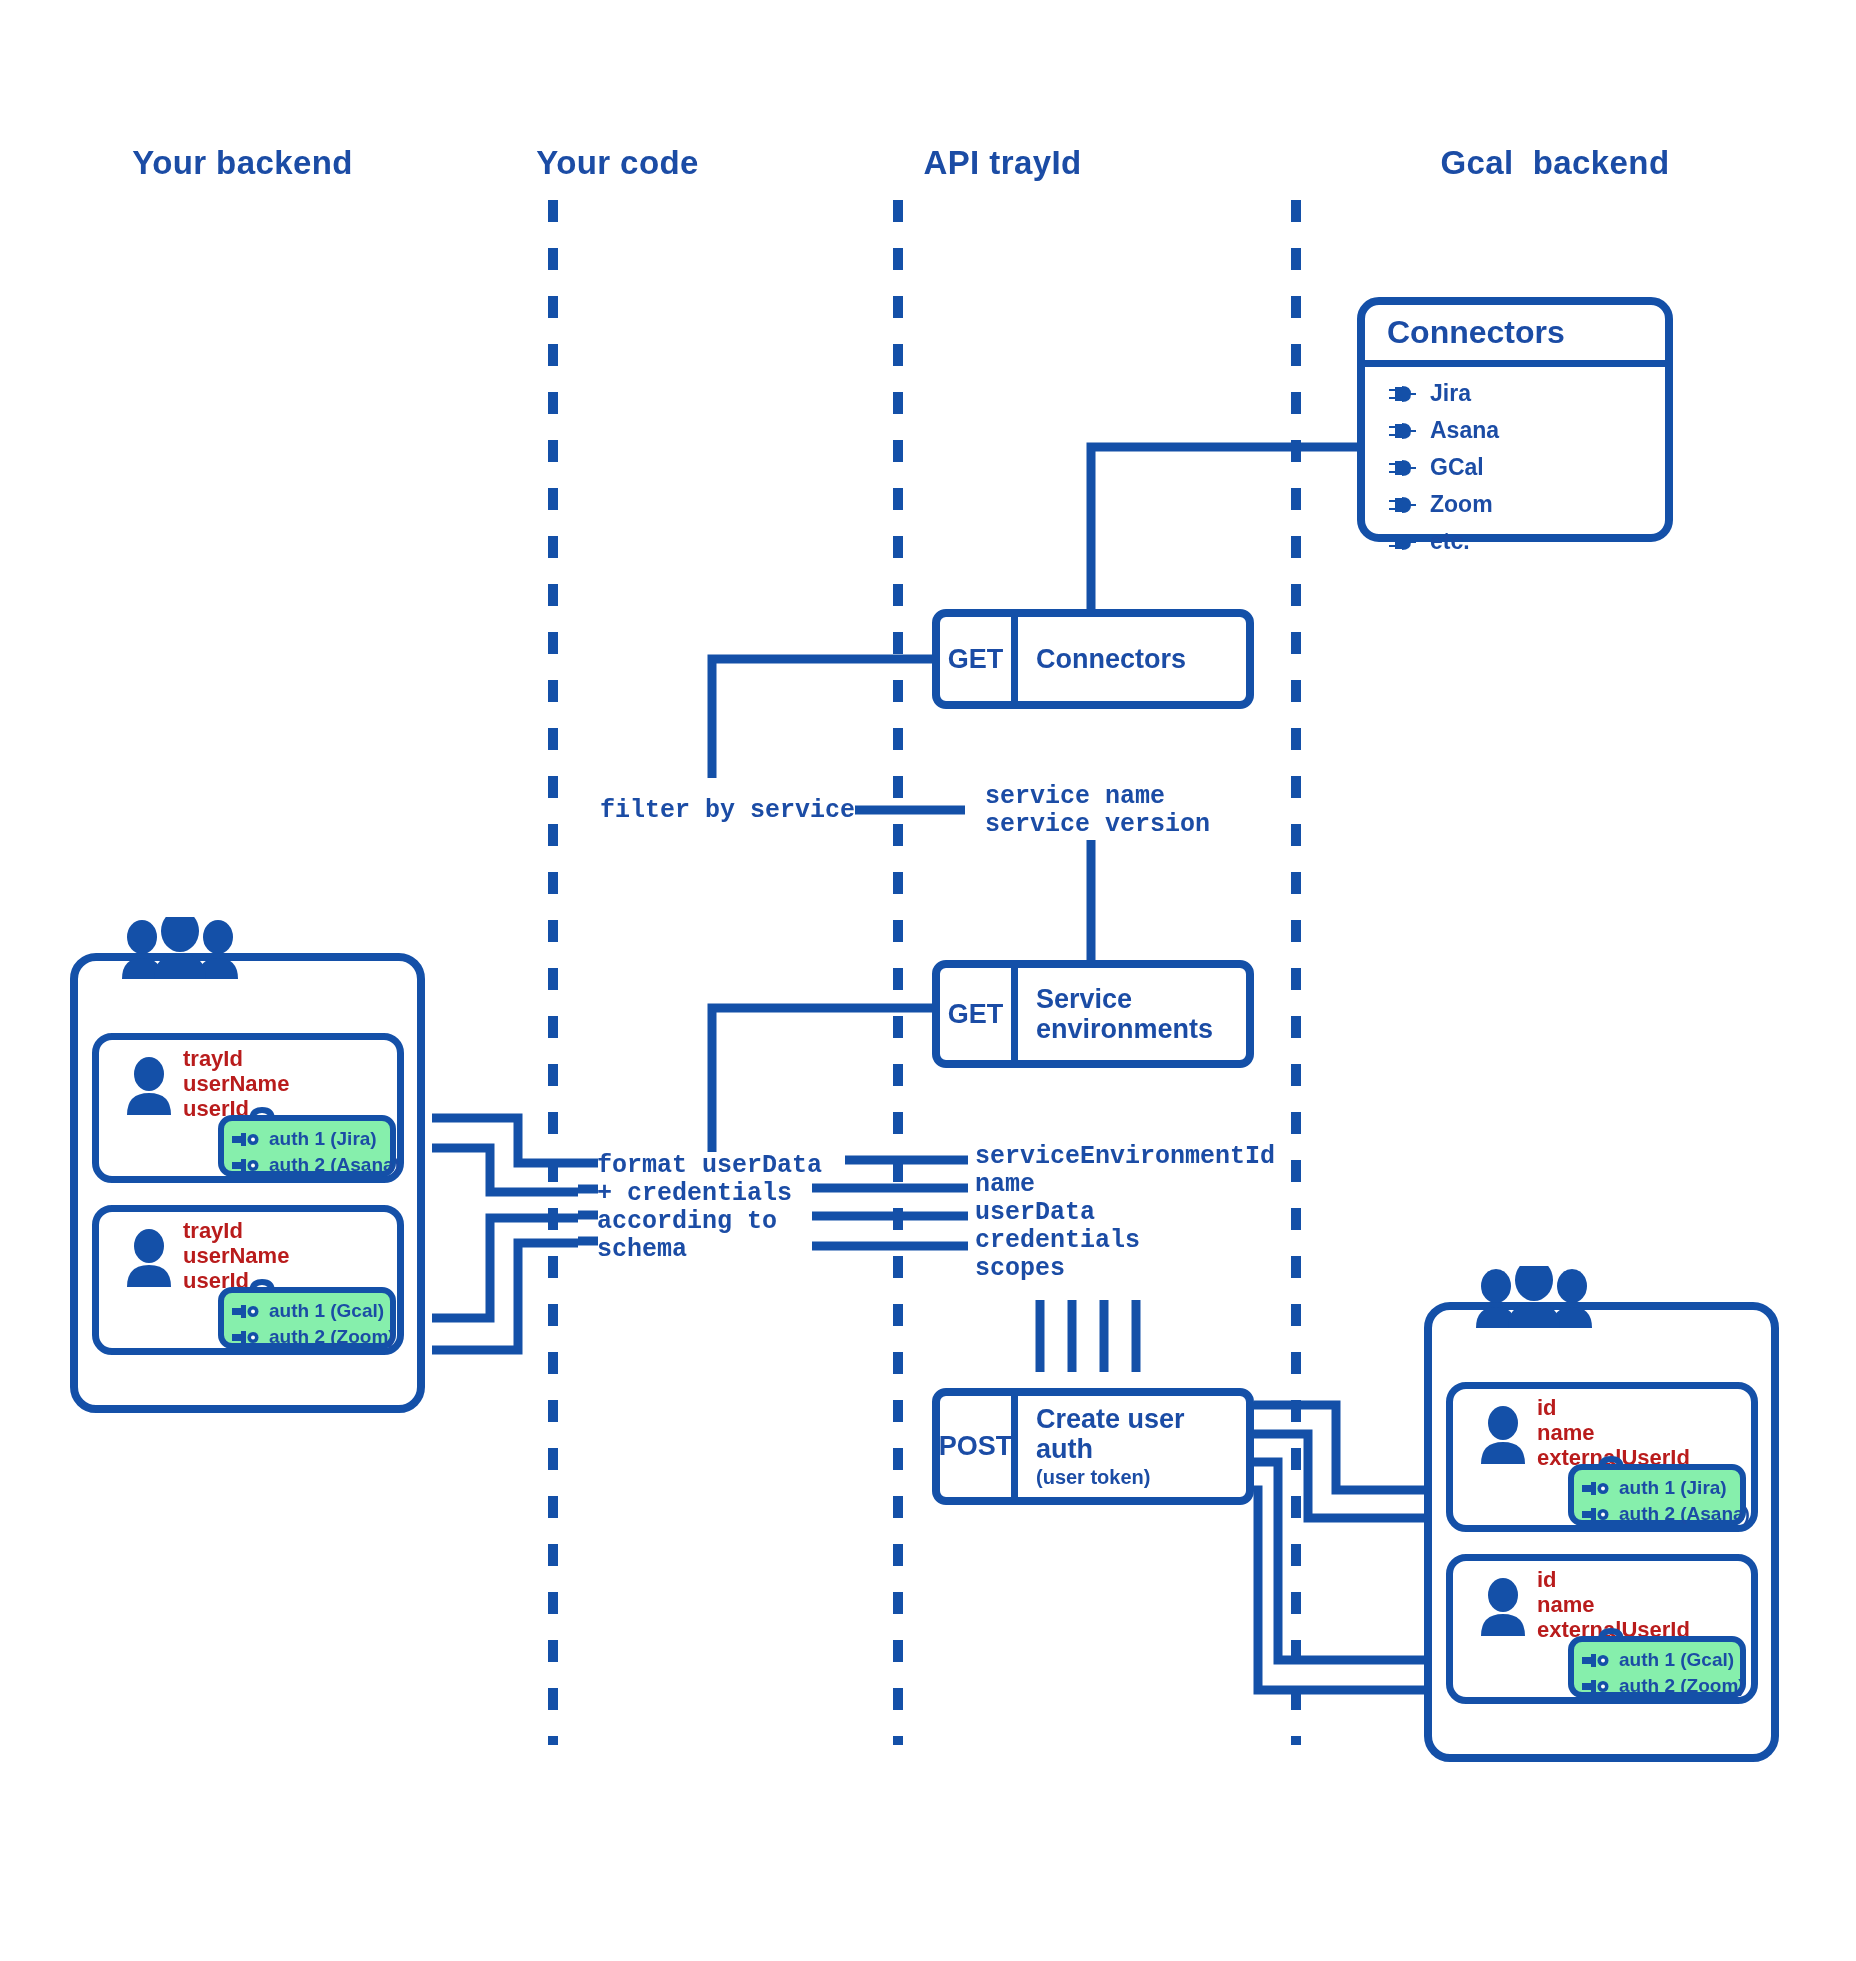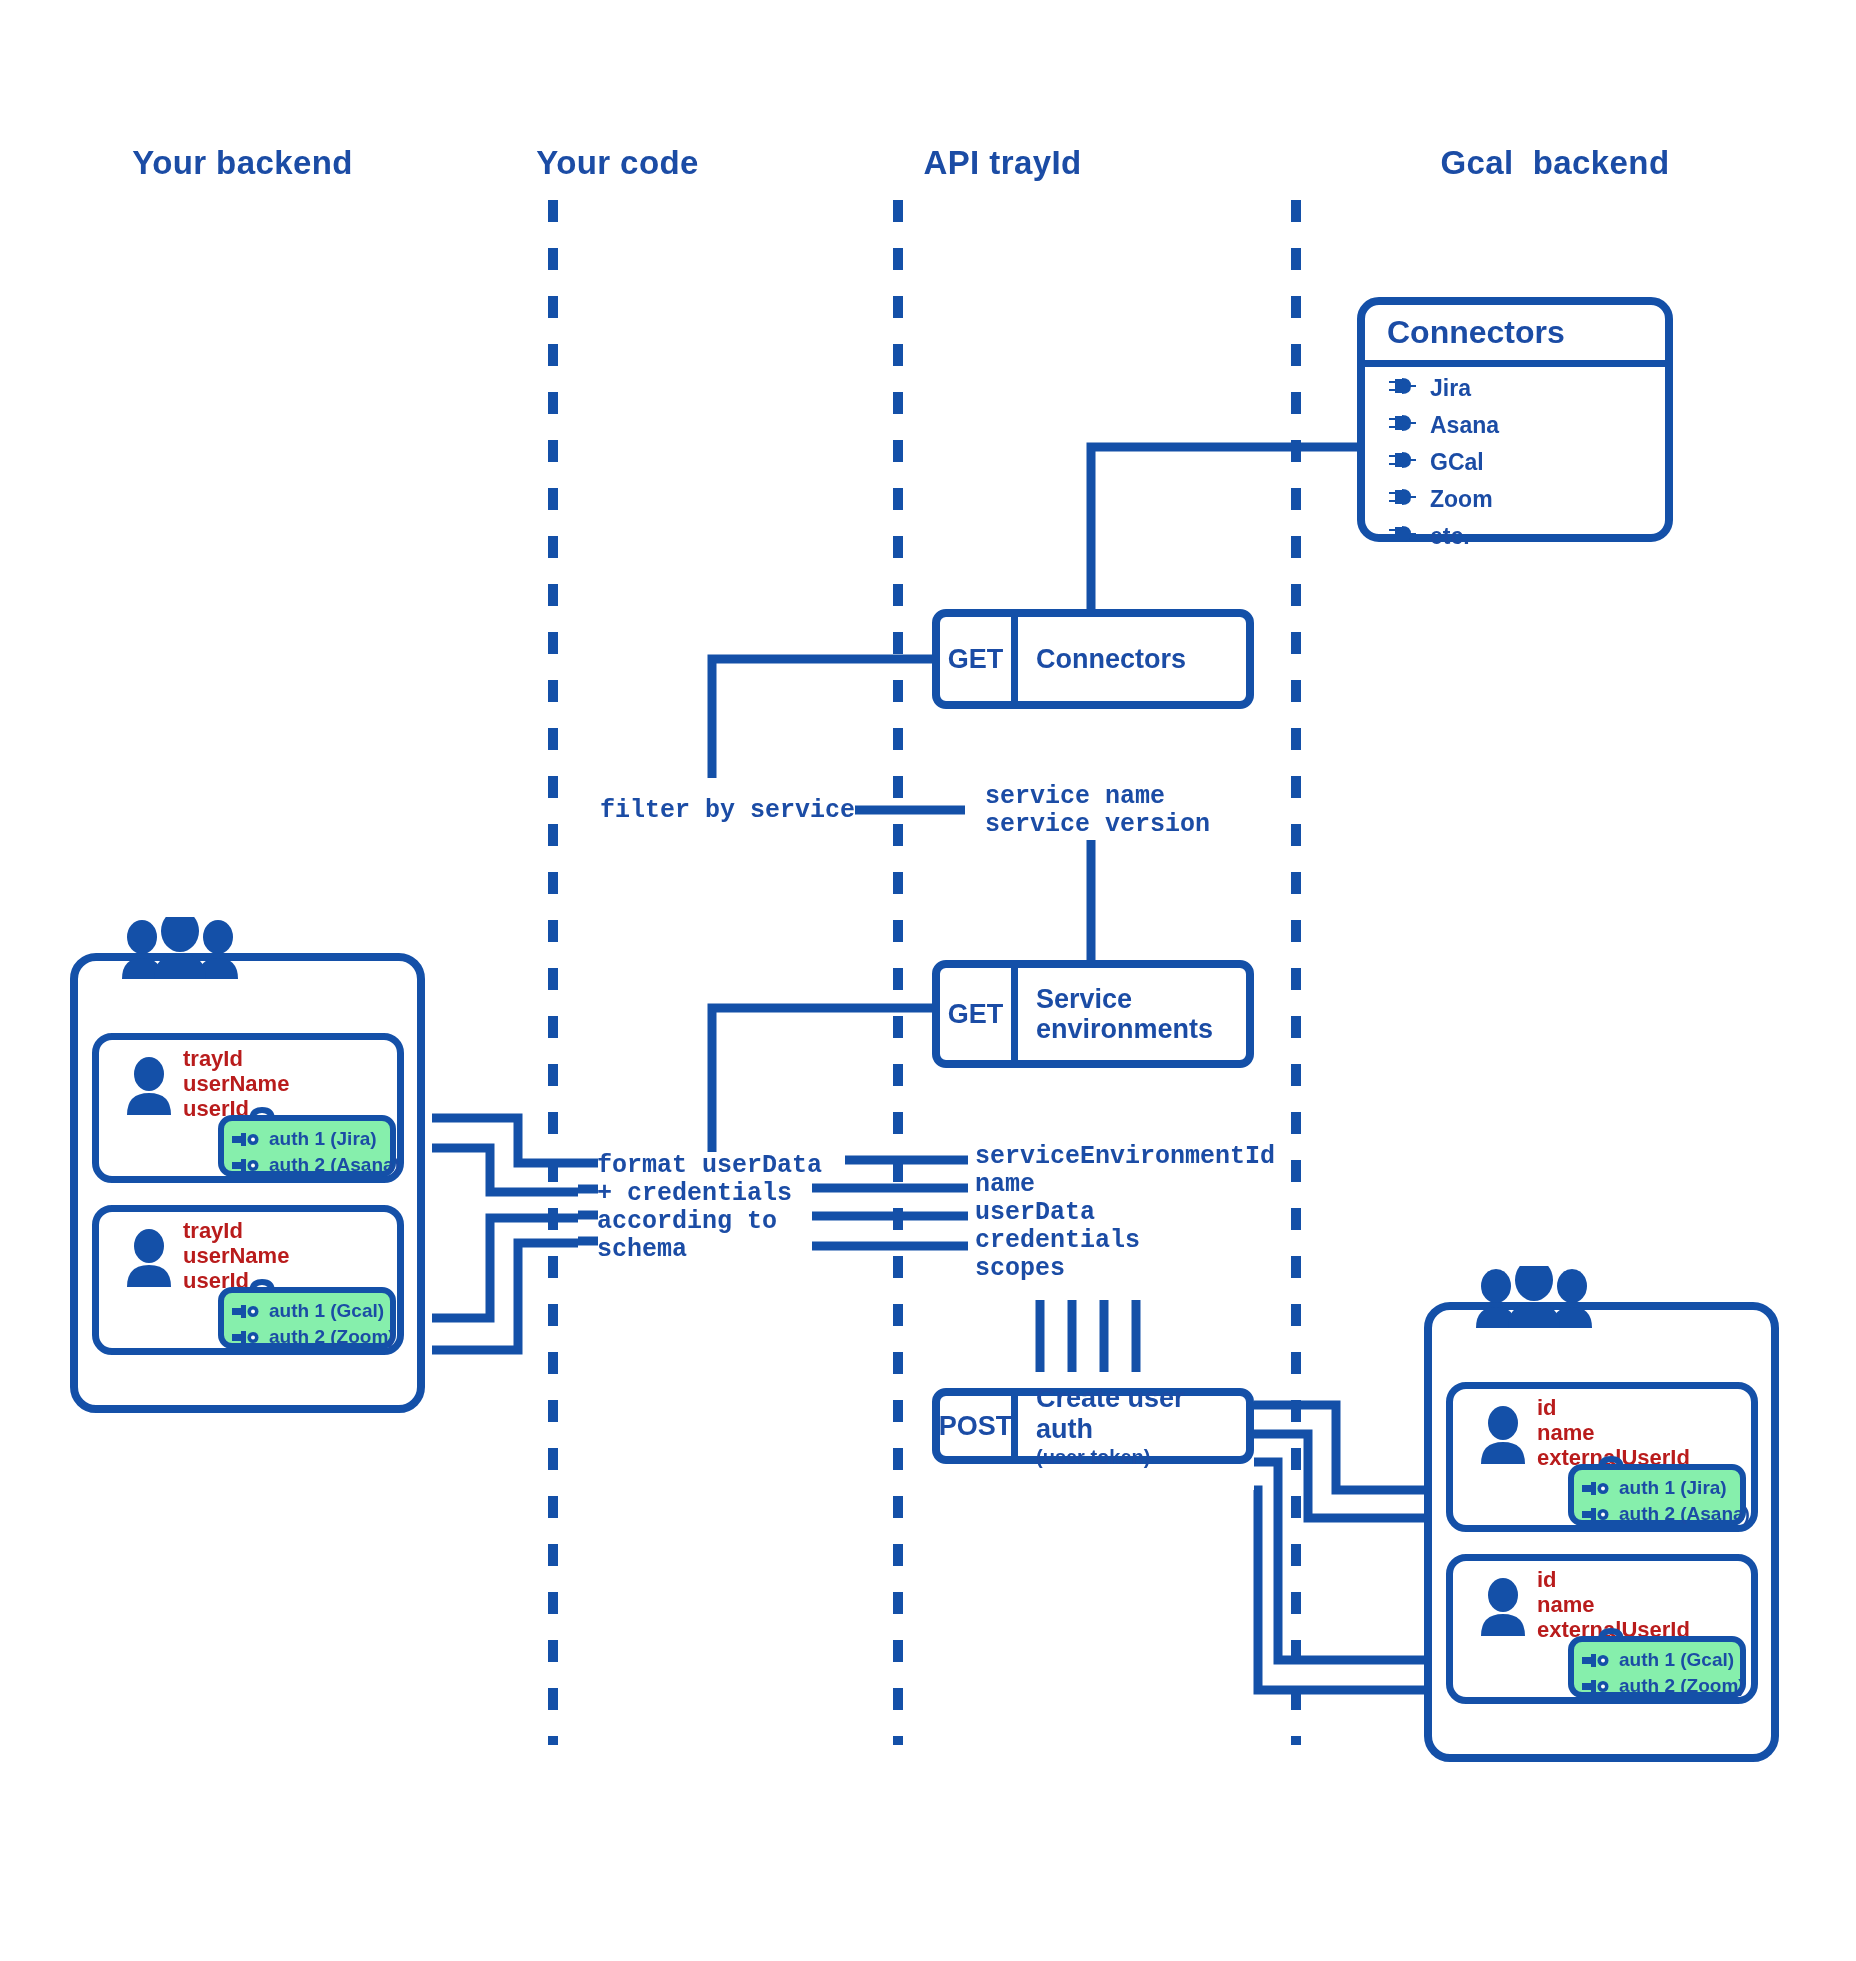--- a/index.html
+++ b/index.html
@@ -23,21 +23,21 @@
   }
 
   
   #connectors-panel { left:1357px; top:297px; width:316px; height:245px; }
   #connectors-title {
     position:absolute; left:0; top:0; width:100%; height:62px;
     border-bottom:7px solid #1450a8; display:flex; align-items:center;
     padding-left:22px; color:#1b4ca5; font-weight:bold; font-size:32px;
   }
   #connectors-list { position:absolute; left:22px; top:70px; }
-  .conn-row { display:flex; height:37px; }
+  .conn-row { display:flex; align-items:center; height:37px; }
   .conn-label { color:#1b4ca5; font-weight:bold; font-size:23px; margin-left:13px; }
   .plug { width:30px; height:22px; flex:0 0 auto; }
 
   
   .endpoint {
     position:absolute; border:8px solid #1450a8; border-radius:14px; background:#fff;
     display:flex; align-items:stretch;
   }
   .endpoint .verb {
     width:78px; flex:0 0 78px; display:flex; align-items:center; justify-content:center;
@@ -46,21 +46,21 @@
   }
   .endpoint .ep-body {
     flex:1; display:flex; flex-direction:column; justify-content:center;
     padding-left:18px; color:#1b4ca5; font-weight:bold;
   }
   .endpoint .ep-main { font-size:27px; line-height:1.12; }
   .endpoint .ep-sub  { font-size:20px; line-height:1.15; margin-top:2px; }
 
   #ep-connectors { left:932px; top:609px; width:322px; height:100px; }
   #ep-service-env { left:932px; top:960px; width:322px; height:108px; }
-  #ep-create-auth { left:932px; top:1388px; width:322px; height:76px; }
+  #ep-create-auth { left:932px; top:1388px; width:322px; height:117px; }
 
   
   .mono {
     position:absolute; font-family:"Liberation Mono", monospace; font-weight:bold;
     color:#1b4ca5; font-size:25px; line-height:28px; white-space:pre;
   }
   #lbl-filter { left:600px; top:797px; }
   #lbl-service-fields { left:985px; top:783px; }
   #lbl-format { left:597px; top:1152px; }
   #lbl-post-fields { left:975px; top:1143px; }

